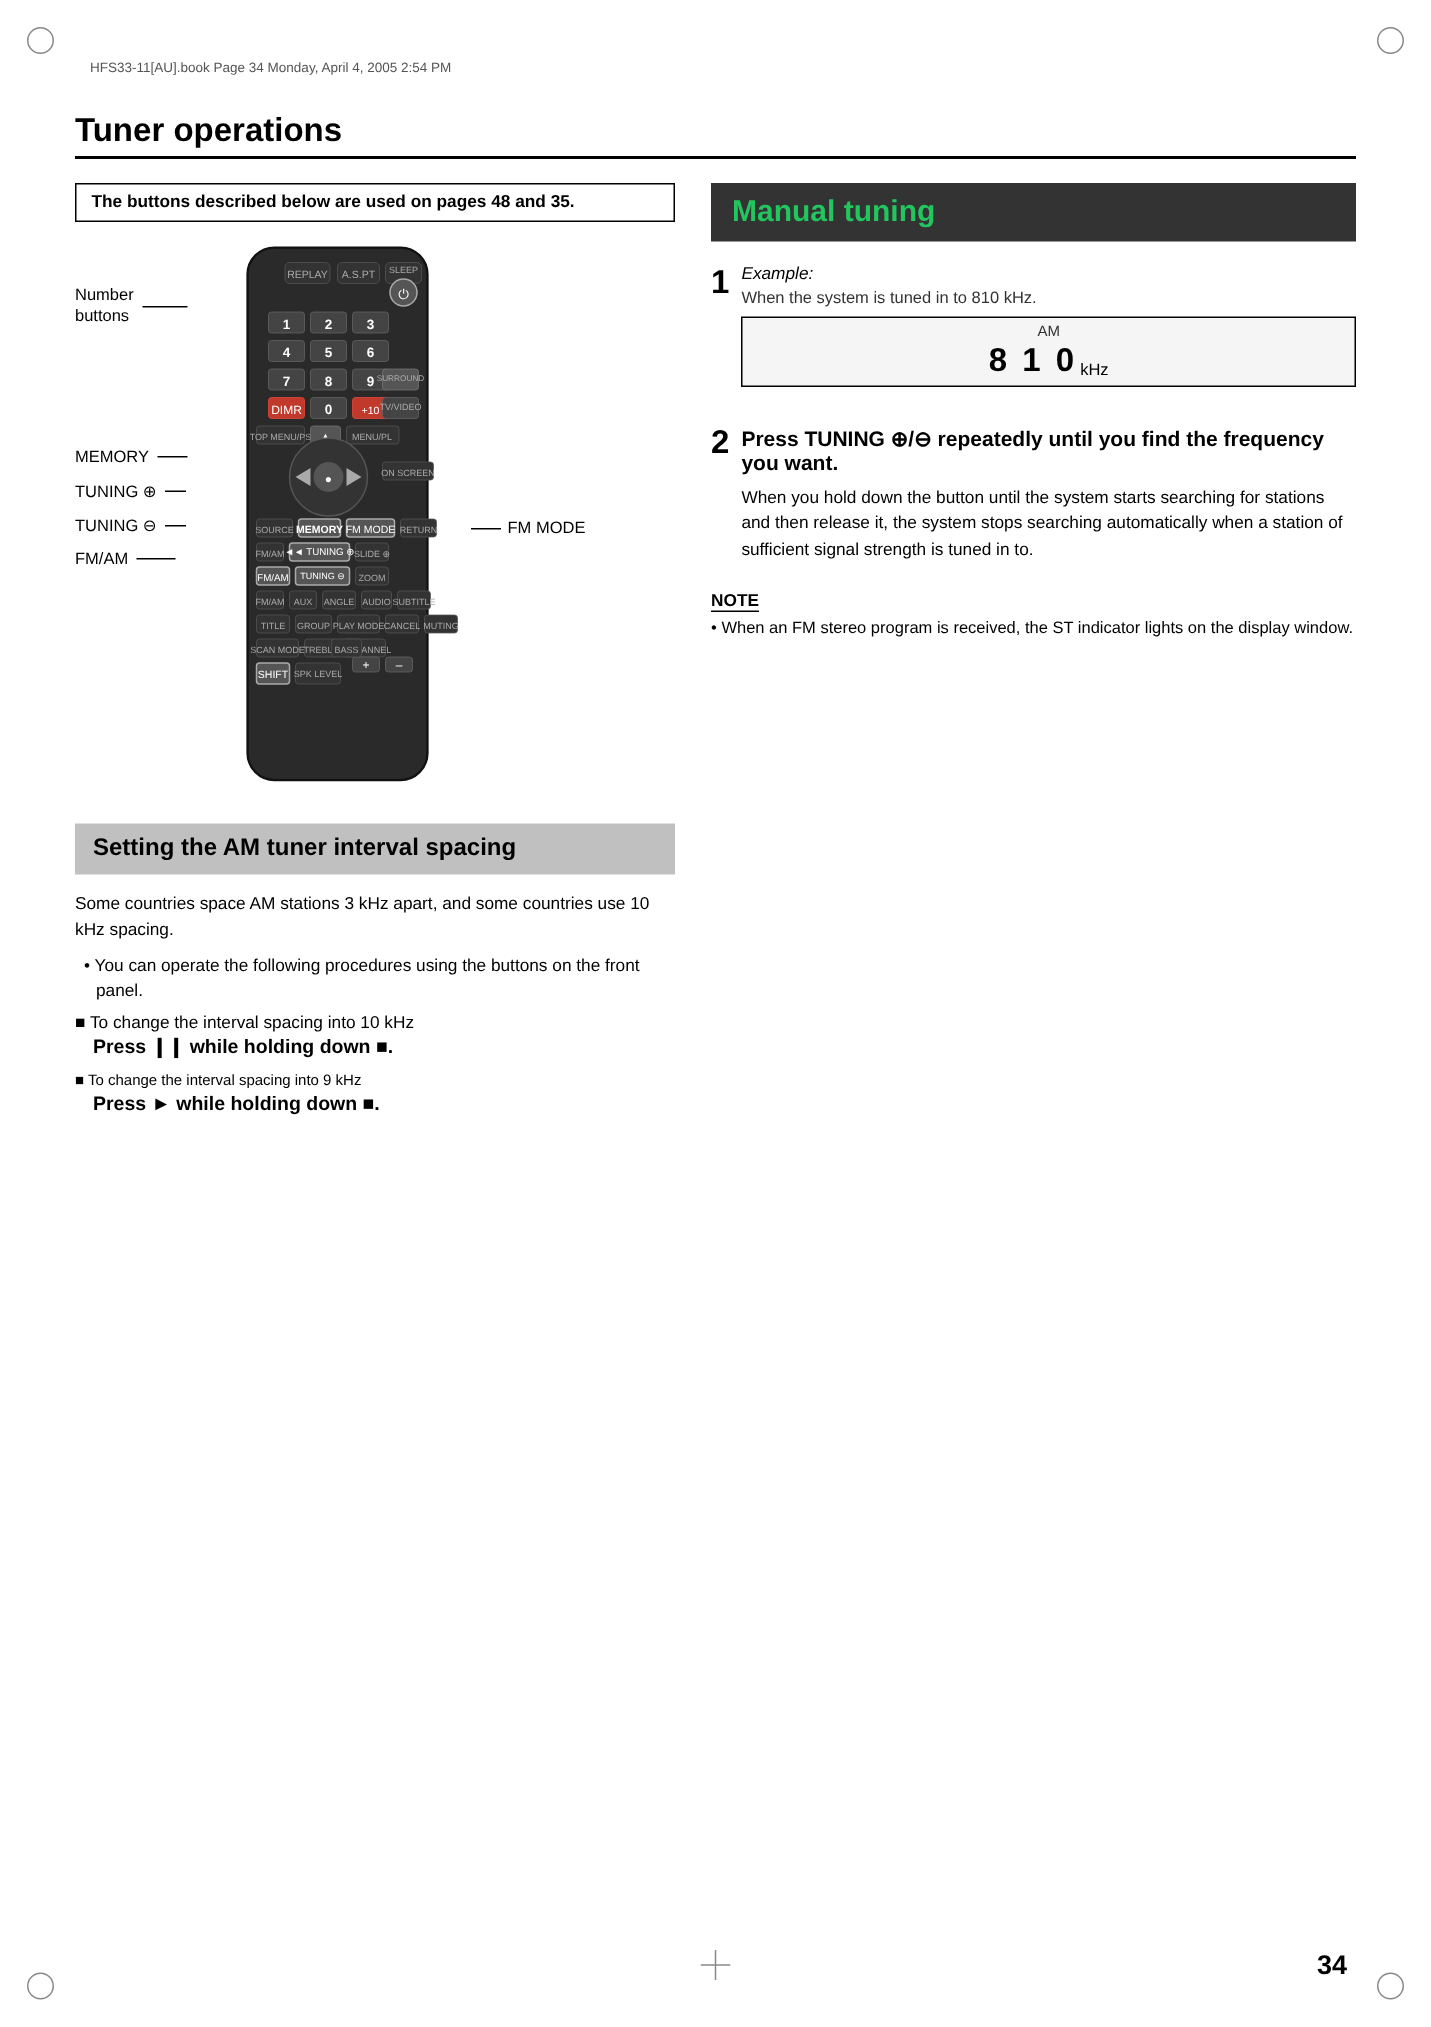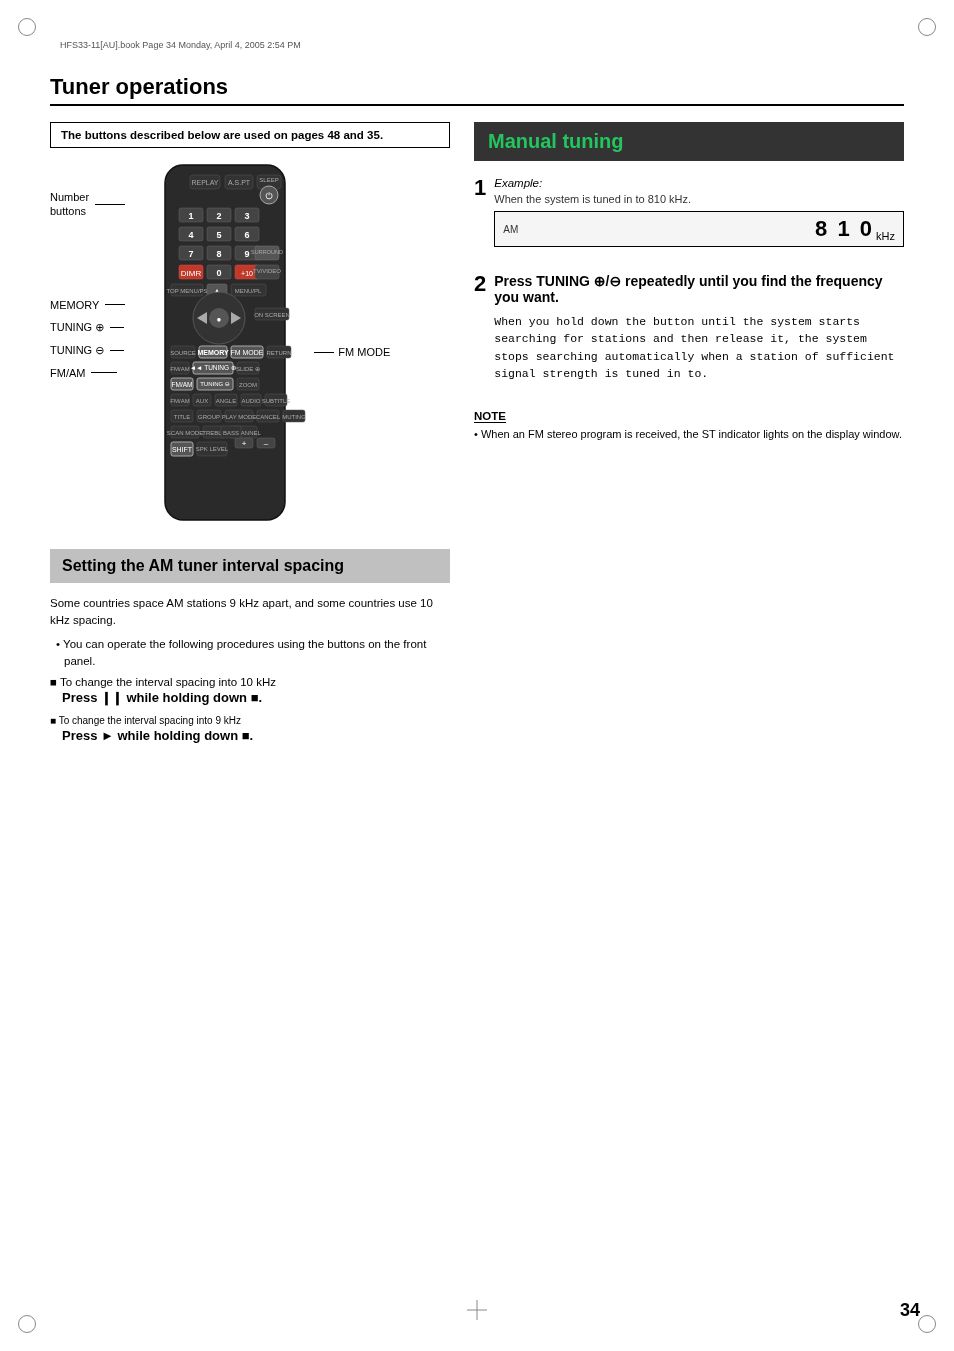--- a/index.html
+++ b/index.html
@@ -171,38 +171,37 @@
 
     .step-heading {
       font-size: 14px;
       font-weight: bold;
       margin-bottom: 8px;
     }
 
     .step-body {
       font-size: 11.5px;
       line-height: 1.5;
-      margin-bottom: 10px;
-      font-family: Liberation Mono, monospace;
     }
 
     .step-block {
       margin-bottom: 16px;
       overflow: hidden;
     }
 
     
     .display-example {
       border: 1px solid #000;
       padding: 4px 8px;
       margin-bottom: 10px;
       display: flex;
       align-items: center;
       justify-content: space-between;
       background: #f5f5f5;
+      flex-direction: column;
     }
 
     .display-label-am {
       font-size: 10px;
       color: #333;
     }
 
     .display-freq {
       font-size: 22px;
       font-weight: bold;
@@ -246,21 +245,21 @@
     }
 
     .note-bullet::before {
       content: '• ';
     }
 
     
     .page-number {
       position: absolute;
       bottom: 30px;
-      right: 34px;
+      right: 56px;
       font-size: 18px;
       font-weight: bold;
     }
 
     
     .bottom-center-cross {
       position: absolute;
       bottom: 28px;
       left: 50%;
       transform: translateX(-50%);
@@ -483,21 +482,21 @@
               <span style="display:inline-block; width:20px; height:1px; background:#000; margin-right:4px;"></span>
               <span>FM MODE</span>
             </div>
           </div>
 
         </div>
       </div>
 
       <div class="section-header">Setting the AM tuner interval spacing</div>
 
-      <p class="body-text">Some countries space AM stations 9 kHz apart, and some countries use 10 kHz spacing.</p>
+      <p class="body-text">Some countries space AM stations 3 kHz apart, and some countries use 10 kHz spacing.</p>
       <p class="bullet-text">• <span>You can operate the following procedures using the buttons on the front panel.</span></p>
 
       <p class="sub-instruction" style="font-size:11.5px; margin-bottom:2px; margin-top:6px;">To change the interval spacing into 10 kHz</p>
       <p class="instruction-bold">Press ❙❙ while holding down ■.</p>
 
       <p class="sub-instruction" style="font-size:10px; margin-bottom:2px;">To change the interval spacing into 9 kHz</p>
       <p class="instruction-bold">Press ► while holding down ■.</p>
 
     </div>
 

